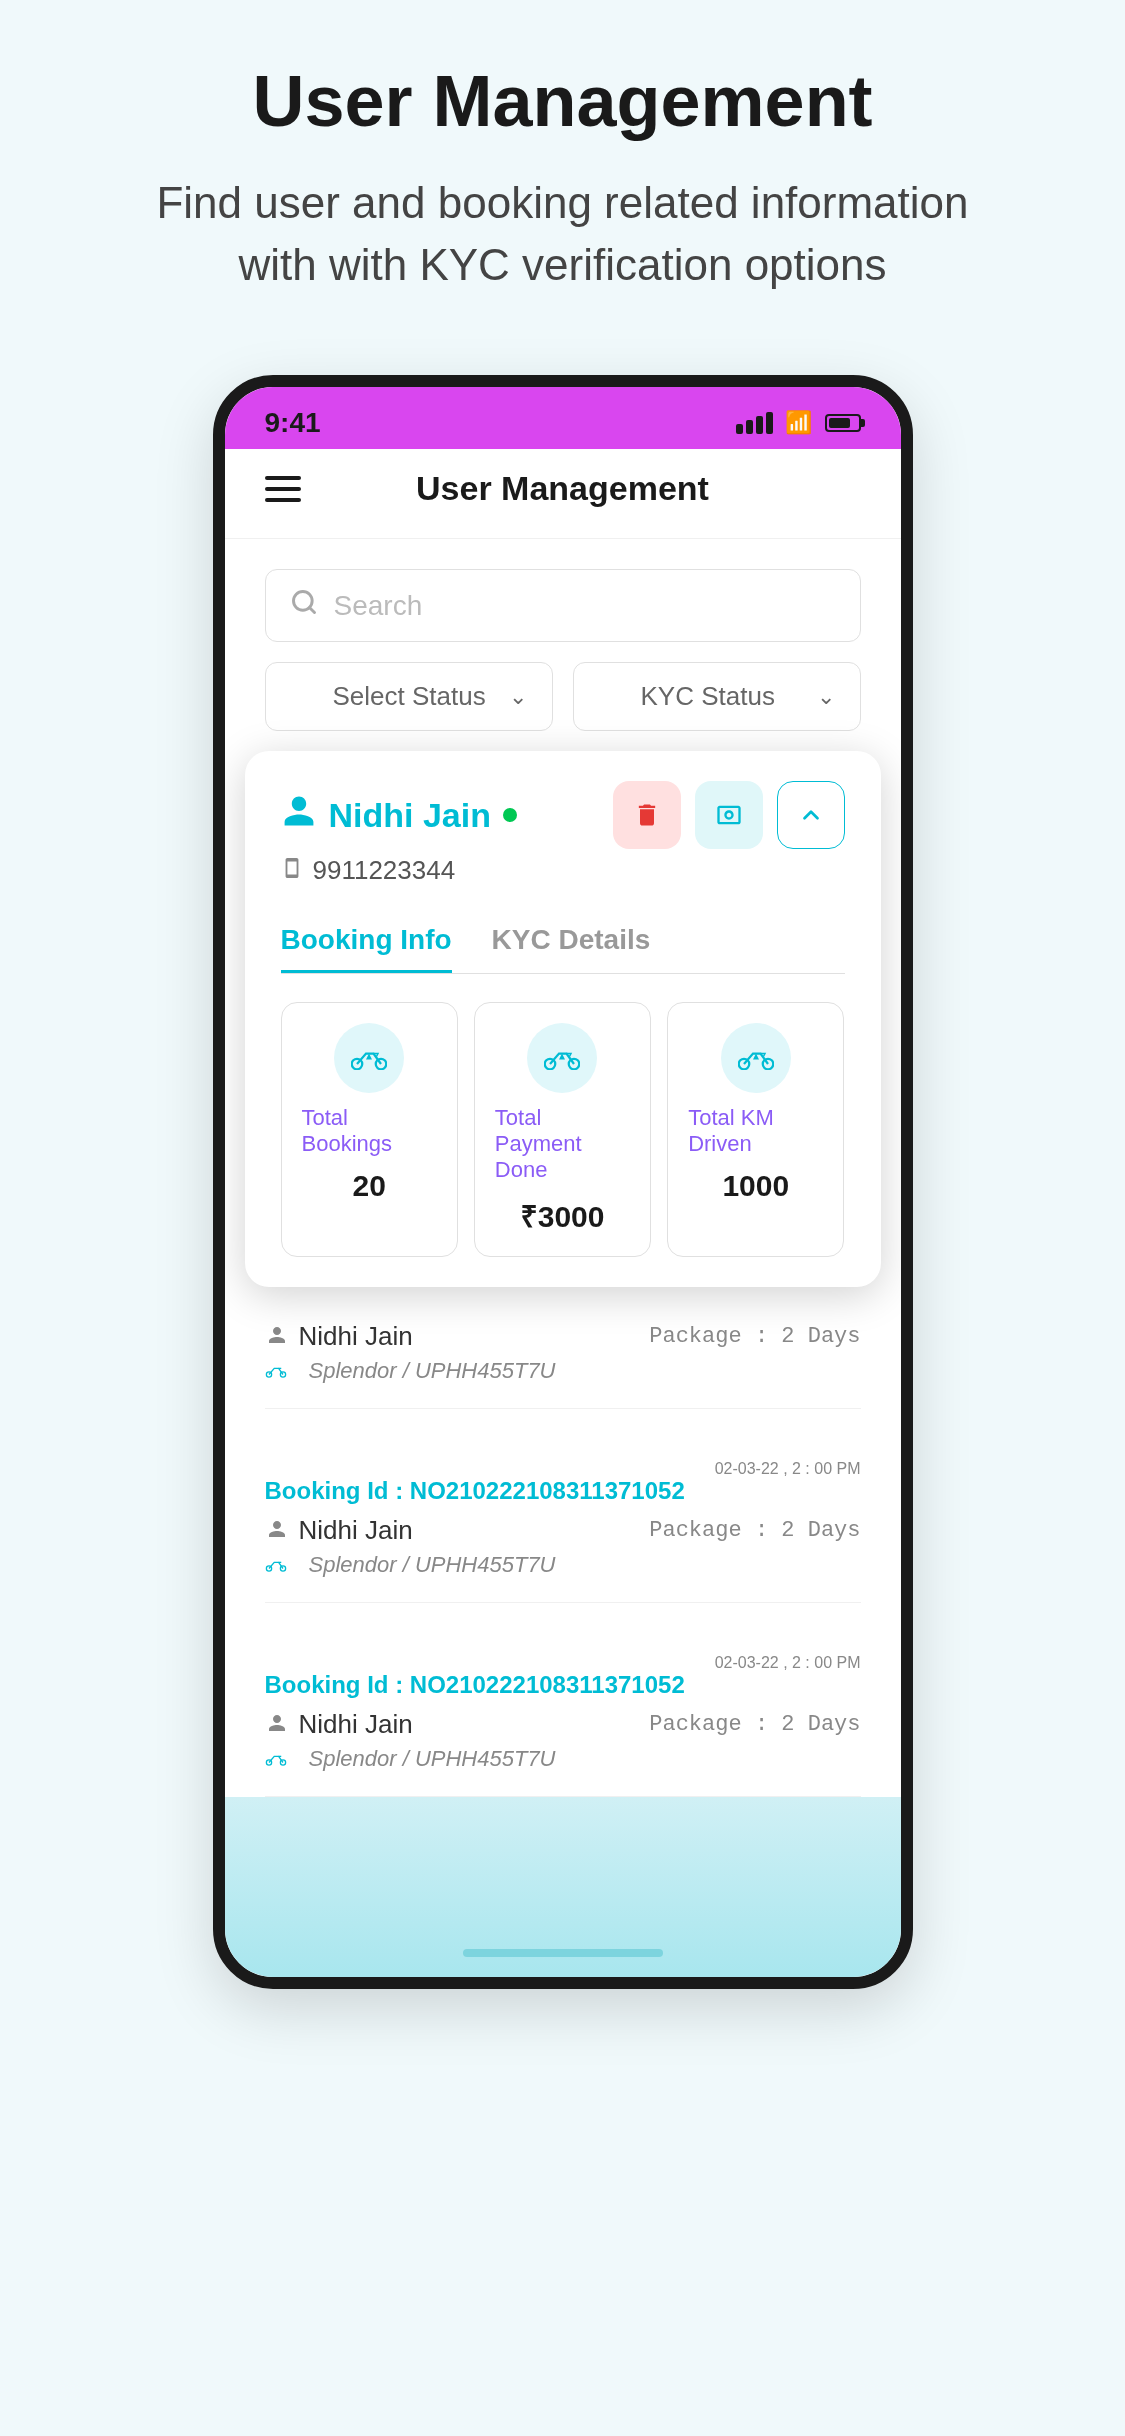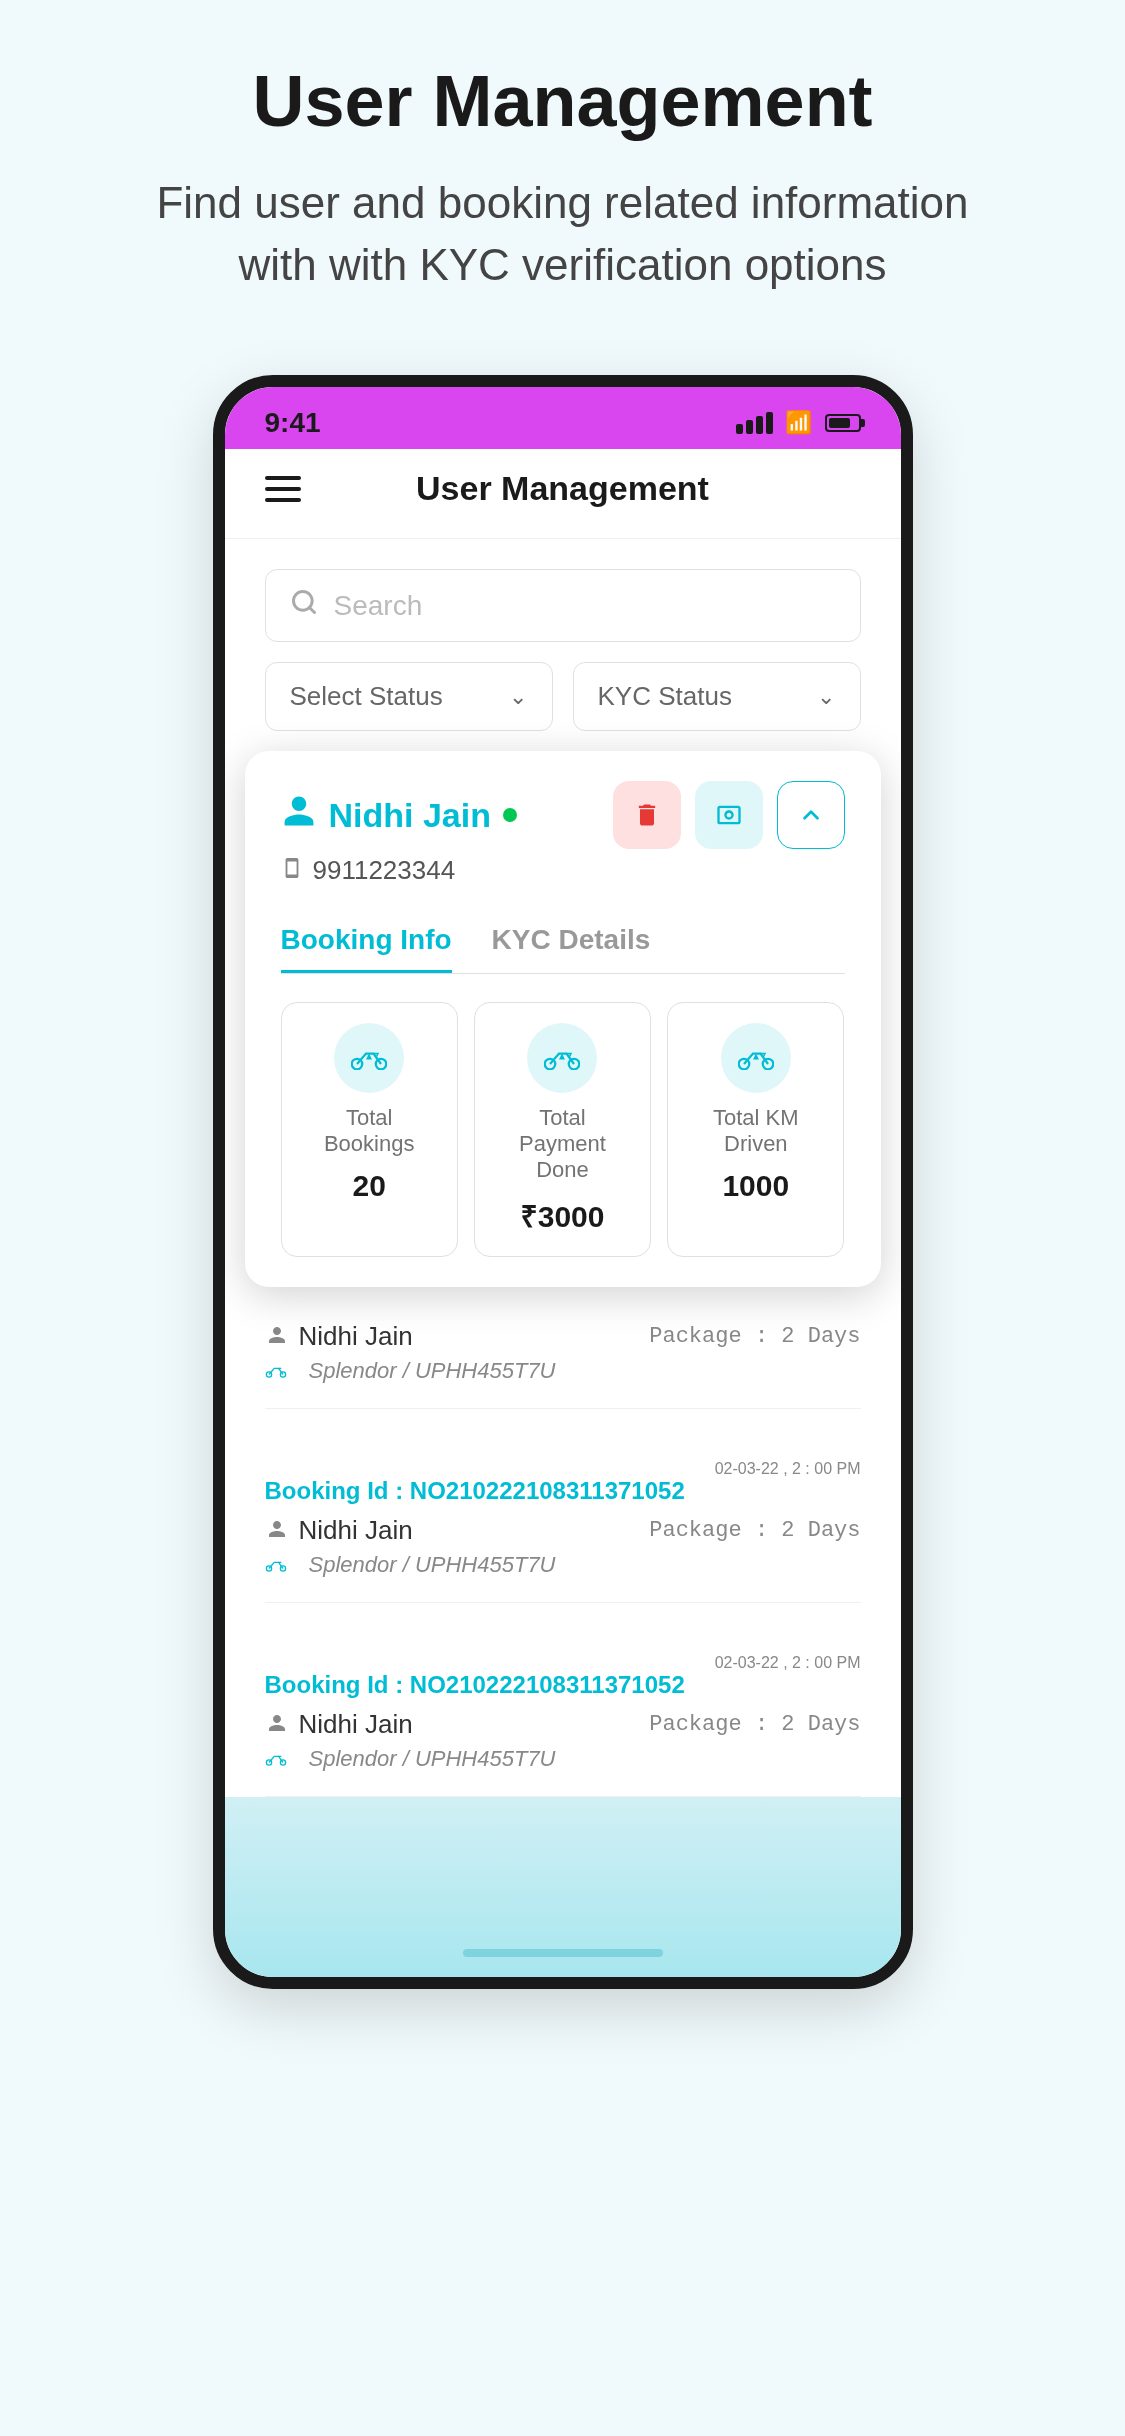--- a/index.html
+++ b/index.html
@@ -178,20 +178,21 @@
       align-items: center;
       border: 1.5px solid #e0e0e0;
       border-radius: 12px;
       padding: 18px 24px;
       cursor: pointer;
     }
 
     .filter-label {
       font-size: 26px;
       color: #666;
+      margin-left: 43px;
     }
 
     .chevron-down {
       font-size: 22px;
       color: #666;
     }
 
     
     .user-card-popup {
       position: relative;
@@ -327,22 +328,22 @@
       background: #e0f7fa;
       border-radius: 50%;
       display: flex;
       align-items: center;
       justify-content: center;
       font-size: 30px;
     }
 
     .stat-label {
       font-size: 22px;
-      color: #737373;
-      text-align: center;
+      color: #8b5cf6;
+      text-align: left;
     }
 
     .stat-value {
       font-size: 30px;
       font-weight: 700;
       color: #1a1a1a;
     }
 
     
     .booking-list {

